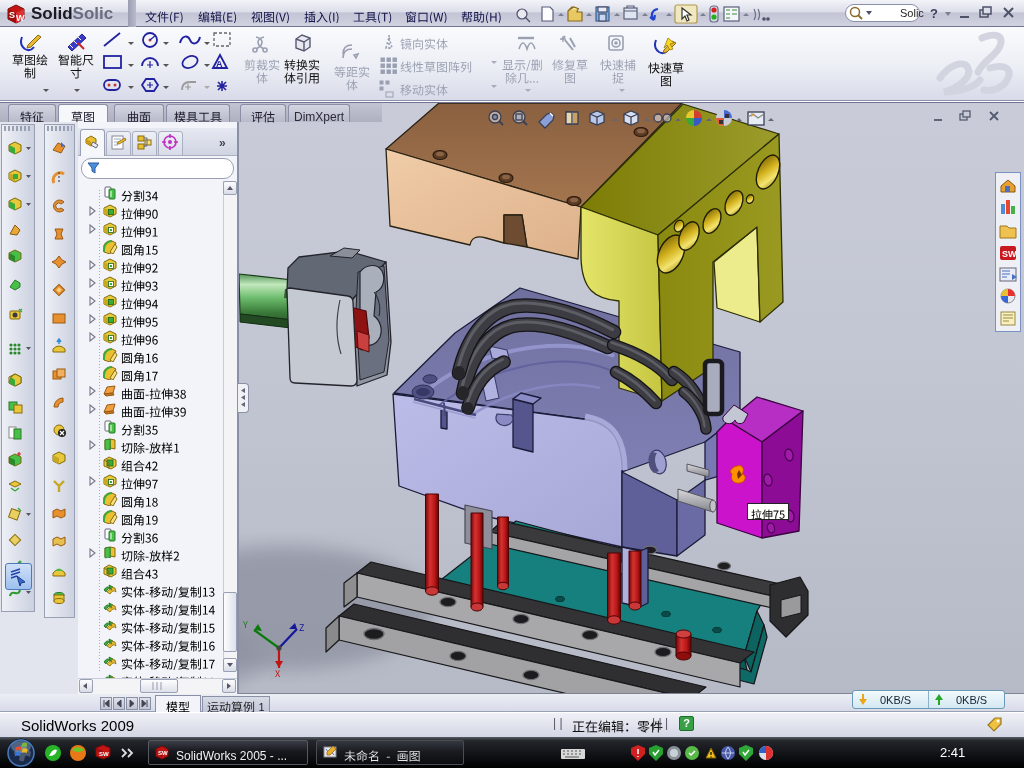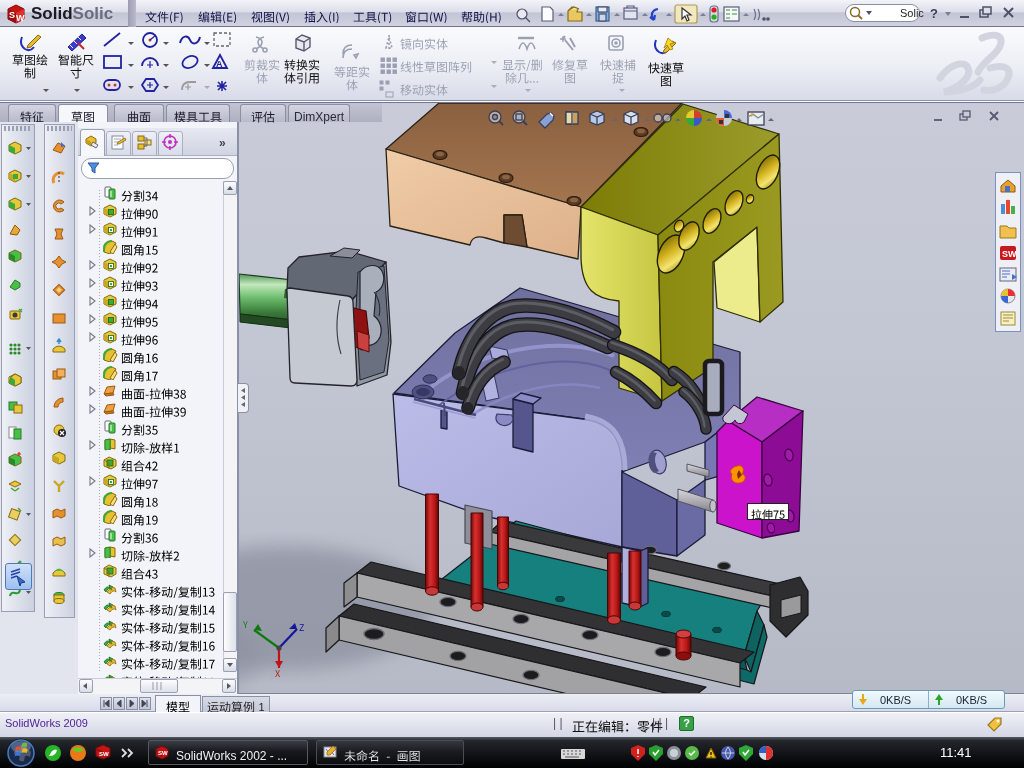--- a/index.html
+++ b/index.html
@@ -1446,21 +1446,21 @@
         <use href="#g68" x="0"></use>
         <use href="#g93" x="1000"></use>
       </svg></div>
     <div class="abs" style="left:202px;top:696px;width:68px;height:16px;background:linear-gradient(180deg,#d8dbe6,#c2c6d6);border:1px solid #8a90a6;border-bottom:none;text-align:center"><svg class="ct" width="48.0" height="12" viewBox="0 0 4000 1000" fill="#222">
         <use href="#g94" x="0"></use>
         <use href="#g50" x="1000"></use>
         <use href="#g95" x="2000"></use>
         <use href="#g96" x="3000"></use>
       </svg><span style="font-size:11px;color:#222"> 1</span></div>
     <div class="abs" style="left:0;top:712px;width:1024px;height:25px;background:linear-gradient(180deg,#f0f1f7,#d3d6e4);border-top:1px solid #fff"></div>
-    <div class="abs" style="left:5px;top:717px;font-size:11px;color:#4c1d95">SolidWorks 2009</div>
+    <div class="abs" style="left:21px;top:717px;font-size:15px;color:#000000">SolidWorks 2009</div>
     <div class="abs" style="left:553px;top:716px;font-size:12px;color:#556">| |</div>
     <div class="abs" style="left:572px;top:717px"><svg class="ct" width="91.0" height="13" viewBox="0 0 7000 1000" fill="#111">
         <use href="#g97" x="0"></use>
         <use href="#g98" x="1000"></use>
         <use href="#g8" x="2000"></use>
         <use href="#g9" x="3000"></use>
         <use href="#g99" x="4000"></use>
         <use href="#g100" x="5000"></use>
         <use href="#g4" x="6000"></use>
       </svg></div>
@@ -1490,21 +1490,21 @@
       <path d="M52,4 l7,3 0,8" fill="#9a0e0e"></path>
       <text x="55" y="12" font-size="6" fill="#fff" font-family="Liberation Sans" font-weight="bold">SW</text>
       <path d="M78,5 l4,4 -4,4 M84,5 l4,4 -4,4" stroke="#ddd" stroke-width="1.8" fill="none"></path>
     </svg>
     <div class="abs" style="left:148px;top:740px;width:160px;height:25px;background:linear-gradient(180deg,#3a3e46,#17191e 45%,#0a0b0e);border:1px solid #55595f;border-radius:2px"></div>
     <div class="abs" style="left:154px;top:744px"><svg width="16" height="16" viewBox="0 0 16 16">
         <path d="M2,5 l6,-3 6,3 0,7 -6,3 -6,-3 Z" fill="#c41414" stroke="#7a0a0a"></path>
         <path d="M2,5 l6,3 0,7" fill="#9a0e0e"></path>
         <text x="4" y="11" font-size="6" fill="#fff" font-family="Liberation Sans" font-weight="bold">SW</text>
       </svg></div>
-    <div class="abs" style="left:176px;top:746px"><span style="font-size:12px;color:#f0f0f0">SolidWorks 2002 - ...</span></div>
+    <div class="abs" style="left:176px;top:746px"><span style="font-size:12px;color:#f0f0f0">SolidWorks 2005 - ...</span></div>
     <div class="abs" style="left:316px;top:740px;width:148px;height:25px;background:linear-gradient(180deg,#34383f,#1a1c21 45%,#0c0d10);border:1px solid #4a4e54;border-radius:2px"></div>
     <div class="abs" style="left:322px;top:744px"><svg width="16" height="16" viewBox="0 0 16 16">
         <rect x="2" y="3" width="12" height="10" fill="#e8e8f0" stroke="#888"></rect>
         <path d="M4,5 l3,4 2,-2 3,4" stroke="#4a70c0" fill="none"></path>
         <path d="M11,2 l3,3 -6,6 -3,0 0,-3 Z" fill="#e8b030" stroke="#9a6a10" stroke-width=".8"></path>
       </svg></div>
     <div class="abs" style="left:344px;top:746px"><svg class="ct" width="76.6" height="12" viewBox="0 0 6387 1000" fill="#e8e8e8">
         <use href="#g101" x="0"></use>
         <use href="#g102" x="1000"></use>
         <use href="#g103" x="2000"></use>
@@ -1528,13 +1528,13 @@
       <path d="M76,14 l5,-10 5,10 Z" fill="#f0c020" stroke="#806000"></path>
       <path d="M81,8 v3 m0,1.5 v1" stroke="#000" stroke-width="1.2"></path>
       <circle cx="98" cy="9" r="7" fill="#4858a8"></circle>
       <path d="M92,9 h12 M98,3 q5,6 0,12 q-5,-6 0,-12" stroke="#c8d0e8" fill="none" stroke-width="1"></path>
       <path d="M116,1 l7,3 0,6 -7,7 -7,-7 0,-6 Z" fill="#30a838"></path>
       <path d="M113,8 l2,3 4,-5" stroke="#fff" stroke-width="1.5" fill="none"></path>
       <circle cx="136" cy="9" r="7" fill="#d8e0e8"></circle>
       <path d="M136,2 a7,7 0 0 1 0,14 Z" fill="#e03030"></path>
       <path d="M129,9 a7,7 0 0 1 7,-7 l0,7 Z" fill="#3060c8"></path>
     </svg>
-    <div class="abs" style="left:940px;top:745px;font-size:13px;color:#fff">11:41</div>
+    <div class="abs" style="left:940px;top:745px;font-size:13px;color:#fff">2:41</div>
   </div>
 </body></html>

